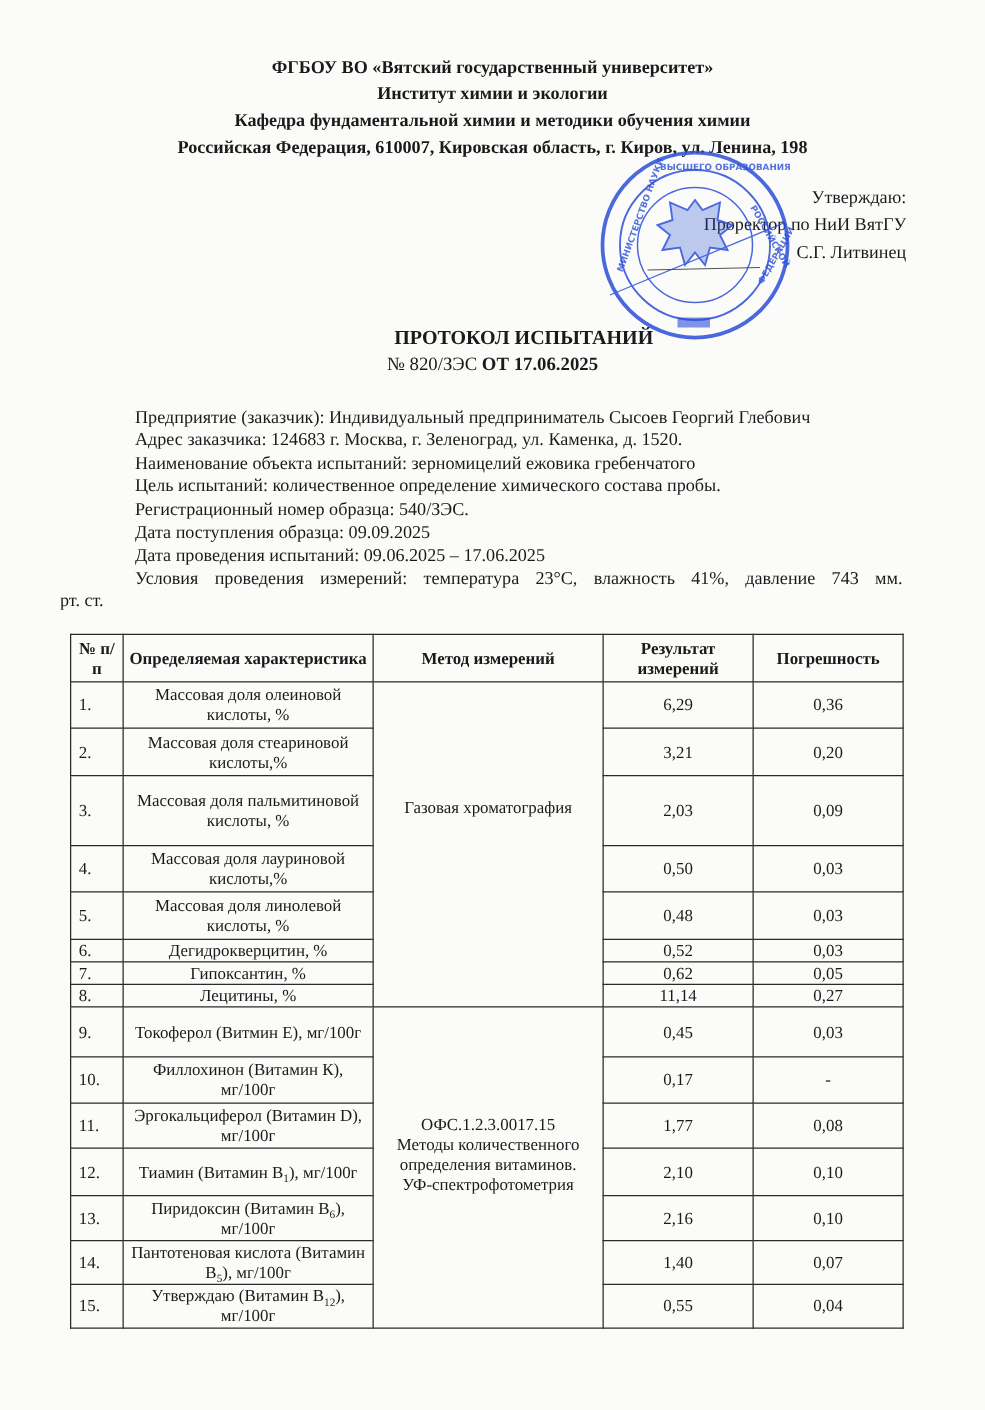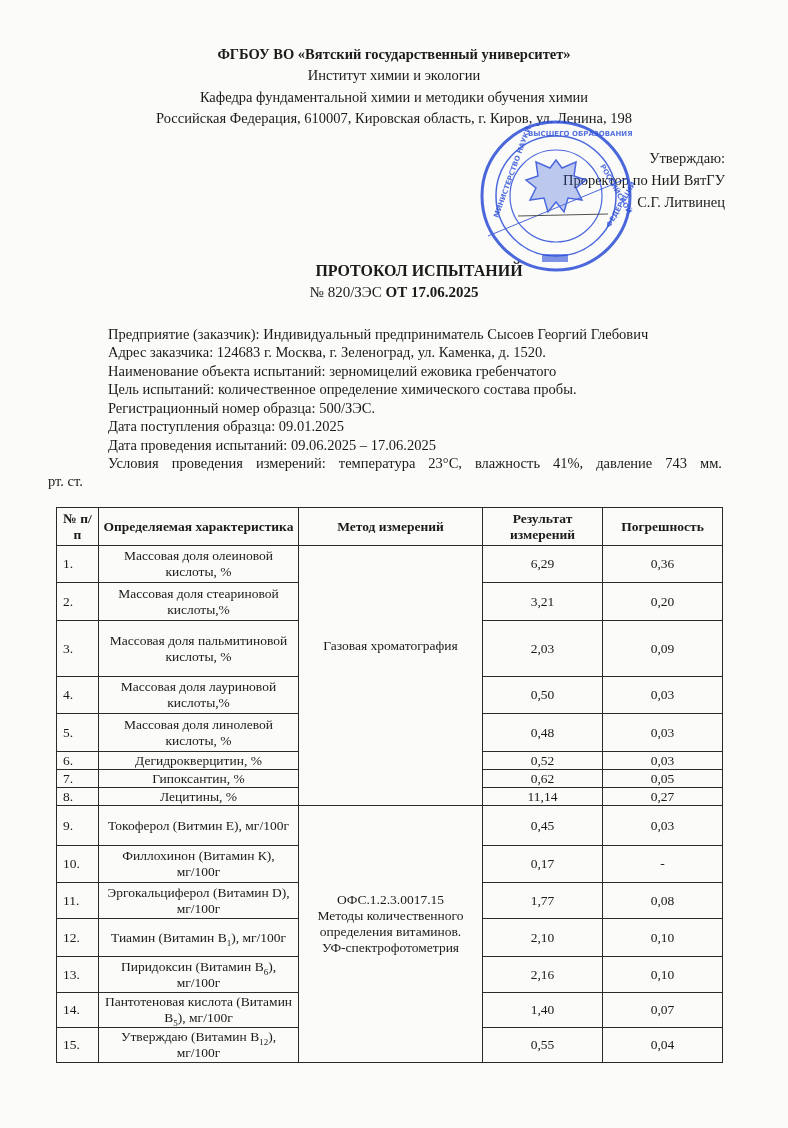--- a/index.html
+++ b/index.html
@@ -3,21 +3,21 @@
 <meta charset="utf-8">
 <style>
   html, body { margin: 0; padding: 0; }
   body {
     width: 788px; height: 1128px; position: relative; overflow: hidden;
     background: #fbfbf9;
     font-family: "Liberation Serif", serif; color: #1a1a1a;
   }
   .abs { position: absolute; }
   .center { left: 0; width: 788px; text-align: center; }
-  .hdr { font-size: 14.5px; line-height: 20px; }
+  .hdr { font-size: 14.5px; line-height: 20px; font-weight: bold; }
   .hdr.bold { font-weight: bold; }
   .approve { position: absolute; right: 63px; text-align: center; font-size: 14.5px; line-height: 20px; }
   .title { font-size: 16px; font-weight: bold; line-height: 22px; padding-left: 25px; }
   .num { font-size: 15px; line-height: 20px; text-align: center; }
   .num b { font-weight: bold; }
   .info { position: absolute; left: 108px; font-size: 14.5px; line-height: 18.5px; white-space: nowrap; }
   .info.justify { width: 614px; display: flex; justify-content: space-between; white-space: normal; }
   .info.cont { left: 48px; }
   sup, sub { font-size: 9px; line-height: 0; }
   table {
@@ -63,22 +63,22 @@
 <div class="abs center title" style="top:260px">ПРОТОКОЛ ИСПЫТАНИЙ</div>
 <div class="abs center num" style="top:282px">
   <span>№ 820/ЗЭС</span>
   <b>ОТ 17.06.2025</b>
 </div>
 
 <div class="info" style="top:325px">Предприятие (заказчик): Индивидуальный предприниматель Сысоев Георгий Глебович</div>
 <div class="info" style="top:343px">Адрес заказчика: 124683 г. Москва, г. Зеленоград, ул. Каменка, д. 1520.</div>
 <div class="info" style="top:362px">Наименование объекта испытаний:  зерномицелий ежовика гребенчатого</div>
 <div class="info" style="top:380px">Цель испытаний: количественное определение химического состава пробы.</div>
-<div class="info" style="top:399px">Регистрационный номер образца: 500/ЗЭС.</div>
-<div class="info" style="top:417px">Дата поступления образца: 09.01.2025</div>
+<div class="info" style="top:399px">Регистрационный номер образца: 540/ЗЭС.</div>
+<div class="info" style="top:417px">Дата поступления образца: 09.09.2025</div>
 <div class="info" style="top:436px">Дата проведения испытаний: 09.06.2025 – 17.06.2025</div>
 <div class="info justify" style="top:454px">
   <span>Условия</span>
   <span>проведения</span>
   <span>измерений:</span>
   <span>температура</span>
   <span>23°С,</span>
   <span>влажность</span>
   <span>41%,</span>
   <span>давление</span>

